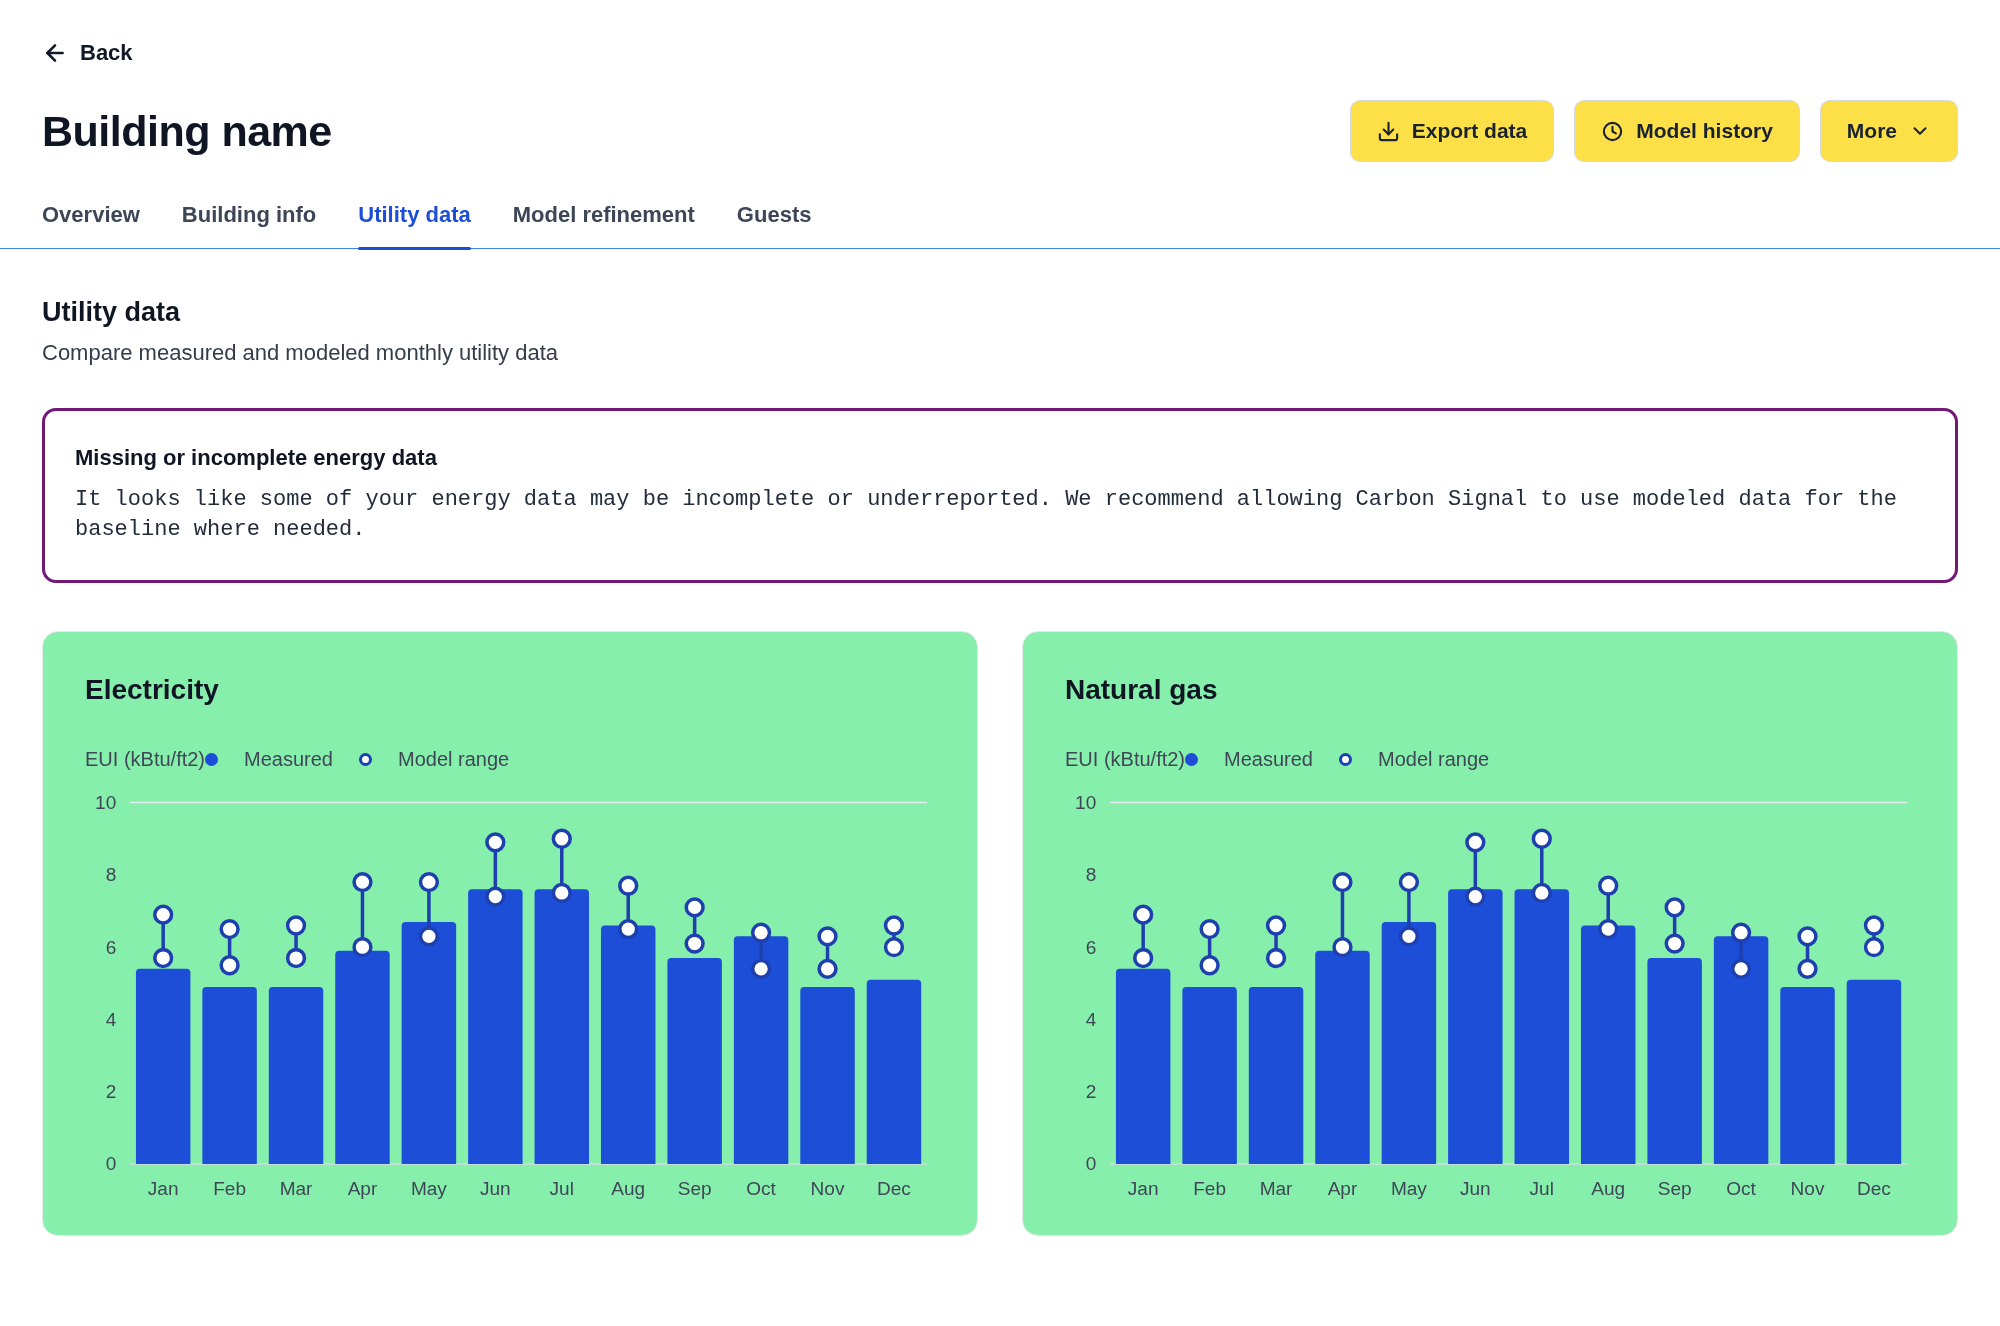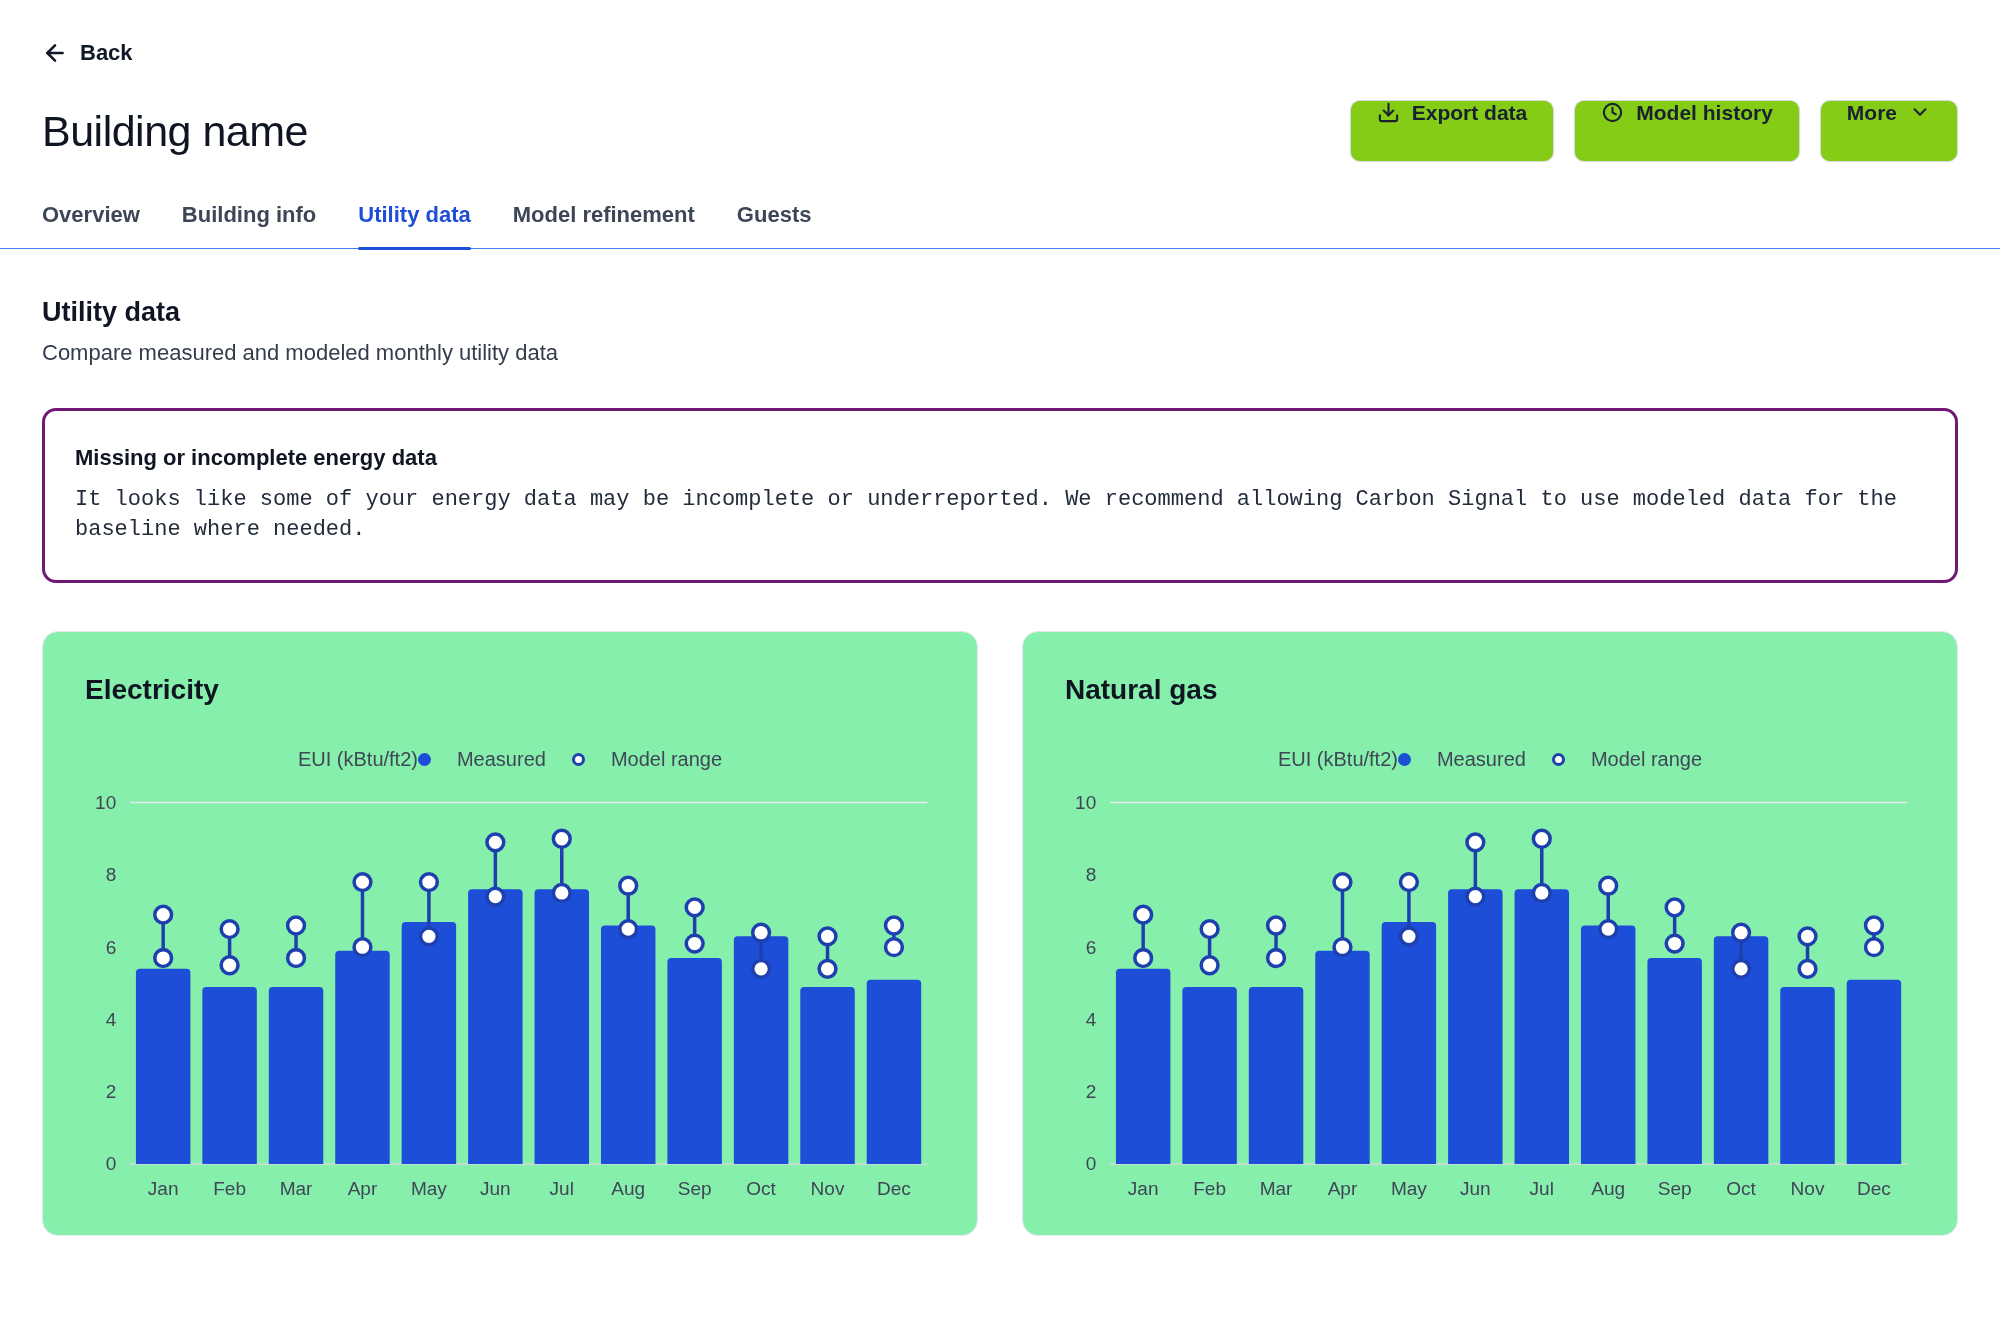--- a/index.html
+++ b/index.html
@@ -10,25 +10,25 @@
     color:#111827;
   }
   .page-pad { padding-left:42px; padding-right:42px; }
 
   
   .back-row { padding-top:40px; }
   .back-link { display:inline-flex; align-items:center; gap:12px; font-size:22px; font-weight:700; color:#111827; cursor:pointer; }
   .back-link svg { display:block; }
 
   .title-row { display:flex; align-items:center; justify-content:space-between; margin-top:30px; }
-  .page-title { font-size:43px; font-weight:400; letter-spacing:-0.5px; color:#0f1522; }
+  .page-title { font-size:43px; font-weight:700; letter-spacing:-0.5px; color:#0f1522; }
   .actions { display:flex; align-items:center; gap:20px; }
   .btn {
-    display:inline-flex; gap:12px;
-    border:1px solid #d5d9e0; border-radius:10px; background:#84cc16;
+    display:inline-flex; align-items:center; gap:12px;
+    border:1px solid #d5d9e0; border-radius:10px; background:#fde047;
     padding:0 26px; height:62px; font-size:21px; font-weight:700; color:#1a2230;
     cursor:pointer;
   }
   .btn svg { display:block; }
 
   
   .tabs-wrap { border-bottom:1px solid #3b82f6; margin-top:34px; padding:0 42px; }
   .tabs { display:flex; gap:42px; }
   .tab { position:relative; font-size:22px; font-weight:700; color:#3d4656; padding:6px 0 20px; cursor:pointer; }
   .tab.active { color:#1d4ed8; }
@@ -51,21 +51,21 @@
   .toggle .knob {
     position:absolute; top:2px; left:2px; width:26px; height:26px; border-radius:50%;
     background:#fff; box-shadow:0 1px 3px rgba(15,21,34,.25);
   }
   .toggle-label { font-size:22px; font-weight:700; color:#1a2230; }
 
   
   .charts { margin-top:48px; display:grid; grid-template-columns:1fr 1fr; gap:44px; padding-bottom:18px; }
   .card { border:1px solid #e5e8ed; border-radius:16px; padding:42px 42px 30px; background:#86efac; }
   .card-title { font-size:28px; font-weight:800; color:#0f1522; }
-  .chart-meta { display:flex; align-items:center; justify-content:center; margin-top:42px; }
+  .chart-meta { display:flex; align-items:center; justify-content:flex-start; margin-top:42px; }
   .ylabel { font-size:20px; color:#3f4756; }
   .legend { display:flex; align-items:center; gap:26px; }
   .legend-item { display:flex; align-items:center; gap:26px; font-size:20px; color:#3f4756; }
   .dot-filled { width:13px; height:13px; border-radius:50%; background:#1d4ed8; }
   .dot-open { width:13px; height:13px; border-radius:50%; background:#fff; border:3.5px solid #1e40af; }
   .chart-svg { display:block; width:100%; height:auto; margin-top:14px; }
   .tick { font-size:19.5px; fill:#3f4756; font-family:"Liberation Sans","DejaVu Sans",sans-serif; }
 </style>
 </head>
 <body>

